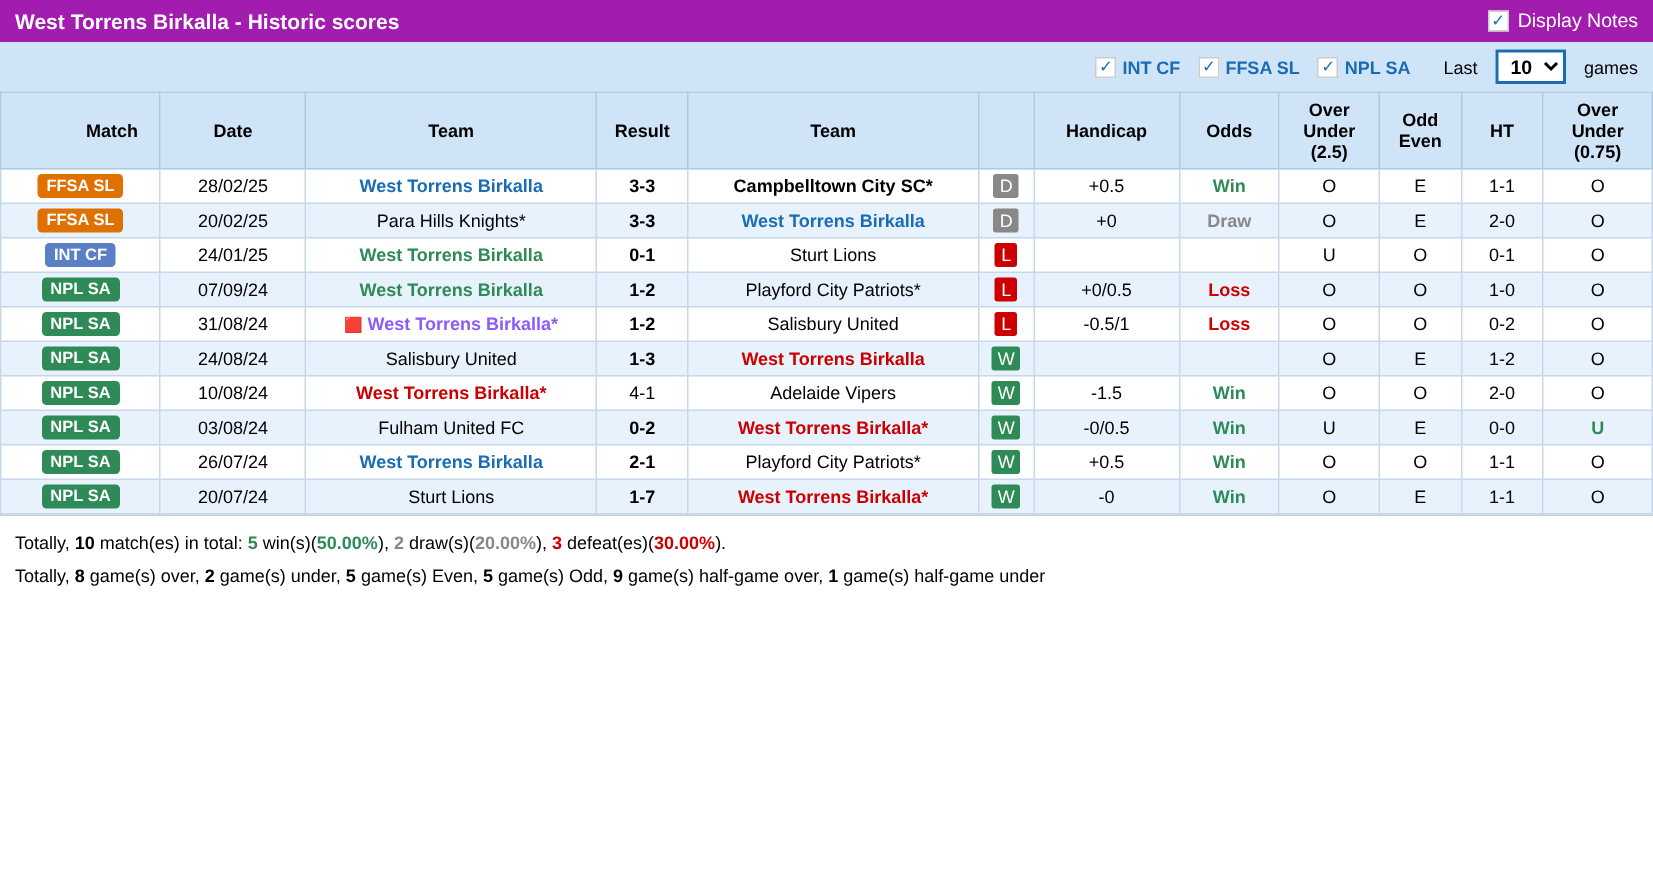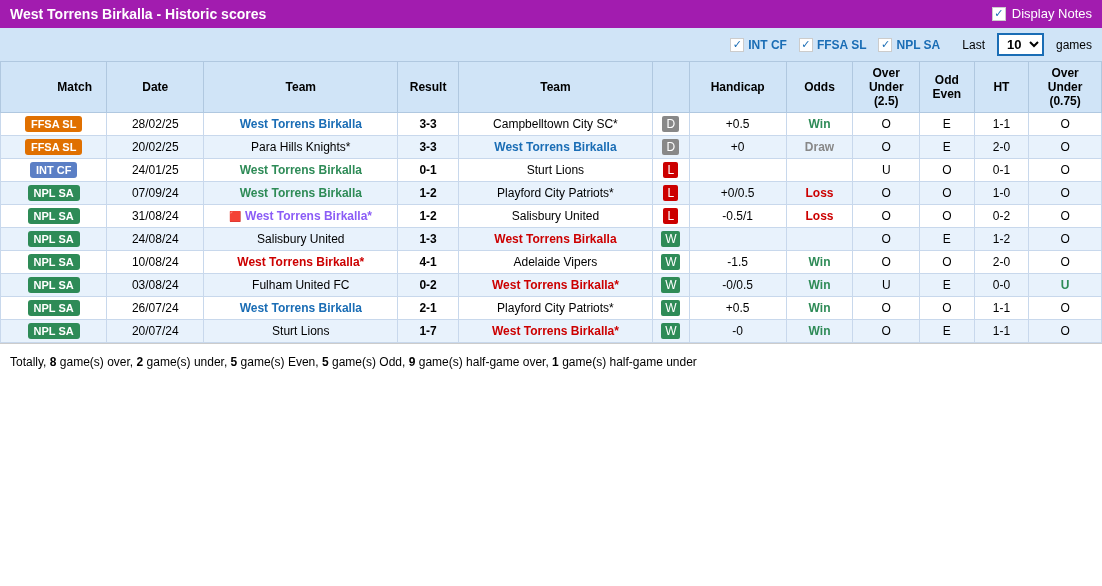--- a/index.html
+++ b/index.html
@@ -165,21 +165,21 @@
         <span>(0.75)</span>
       </th>
     </tr>
   </thead>
   <tbody id="table-body">
   <tr>
         <td><span class="badge" style="background: rgb(224, 112, 0);">FFSA SL</span></td>
         <td>28/02/25</td>
         <td style="color: rgb(26, 109, 181); font-weight: bold;">West Torrens Birkalla</td>
         <td style="font-weight: bold;">3-3</td>
-        <td style="color: rgb(0, 0, 0); font-weight: normal;">Campbelltown City SC*</td>
+        <td style="color: rgb(0, 0, 0); font-weight: bold;">Campbelltown City SC*</td>
         <td><span class="result-d">D</span></td>
         <td>+0.5</td>
         <td style="color: rgb(46, 139, 87); font-weight: bold;">Win</td>
         <td>O</td>
         <td>E</td>
         <td>1-1</td>
         <td>O</td>
       </tr>
       <tr>
         <td><span class="badge" style="background: rgb(224, 112, 0);">FFSA SL</span></td>
@@ -248,21 +248,21 @@
         <td></td>
         <td>O</td>
         <td>E</td>
         <td>1-2</td>
         <td>O</td>
       </tr>
       <tr>
         <td><span class="badge" style="background: rgb(46, 139, 87);">NPL SA</span></td>
         <td>10/08/24</td>
         <td style="color: rgb(204, 0, 0); font-weight: bold;">West Torrens Birkalla*</td>
-        <td style="font-weight: bold;">4-1</td>
+        <td style="font-weight: normal;">4-1</td>
         <td style="color: rgb(0, 0, 0); font-weight: normal;">Adelaide Vipers</td>
         <td><span class="result-w">W</span></td>
         <td>-1.5</td>
         <td style="color: rgb(46, 139, 87); font-weight: bold;">Win</td>
         <td>O</td>
         <td>O</td>
         <td>2-0</td>
         <td>O</td>
       </tr>
       <tr>
@@ -304,20 +304,29 @@
         <td style="color: rgb(46, 139, 87); font-weight: bold;">Win</td>
         <td>O</td>
         <td>E</td>
         <td>1-1</td>
         <td>O</td>
       </tr>
     </tbody>
 </table>
 
 <div class="footer">
+  <div>
+    Totally, <strong>10</strong> match(es) in total:
+    <strong style="color:#2e8b57;">5</strong>
+    win(s)(<strong style="color:#2e8b57;">50.00%</strong>),
+    <strong style="color:#888;">2</strong>
+    draw(s)(<strong style="color:#888;">20.00%</strong>),
+    <strong style="color:#cc0000;">3</strong>
+    defeat(es)(<strong style="color:#cc0000;">30.00%</strong>).
+  </div>
   <div>
     Totally, <strong>8</strong> game(s) over,
     <strong>2</strong> game(s) under,
     <strong>5</strong> game(s) Even,
     <strong>5</strong> game(s) Odd,
     <strong>9</strong> game(s) half-game over,
     <strong>1</strong> game(s) half-game under
   </div>
 </div>
 

